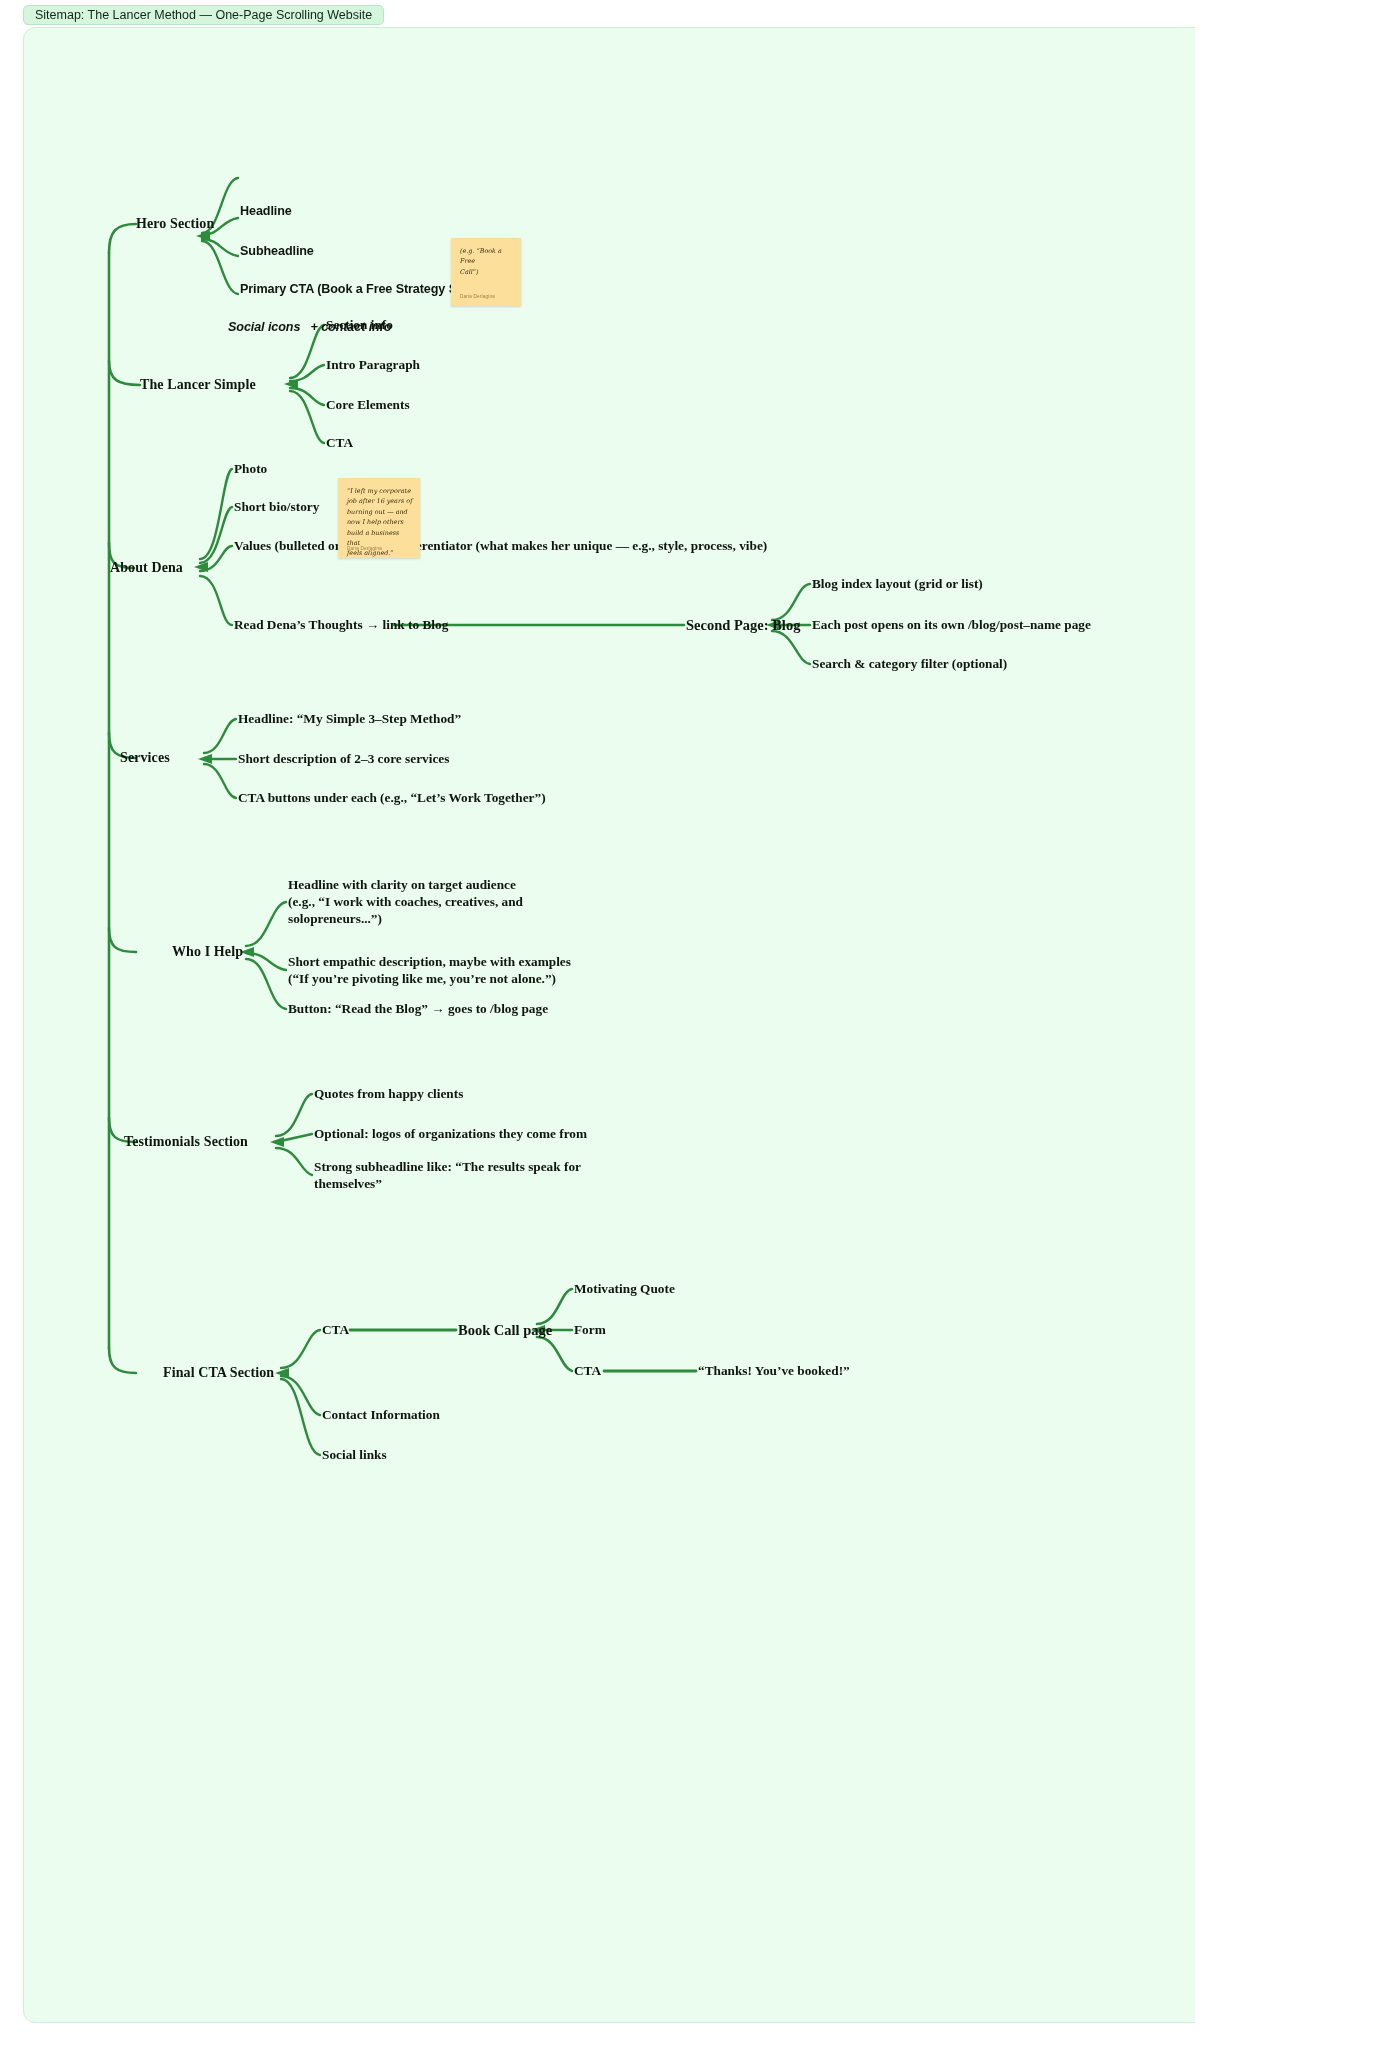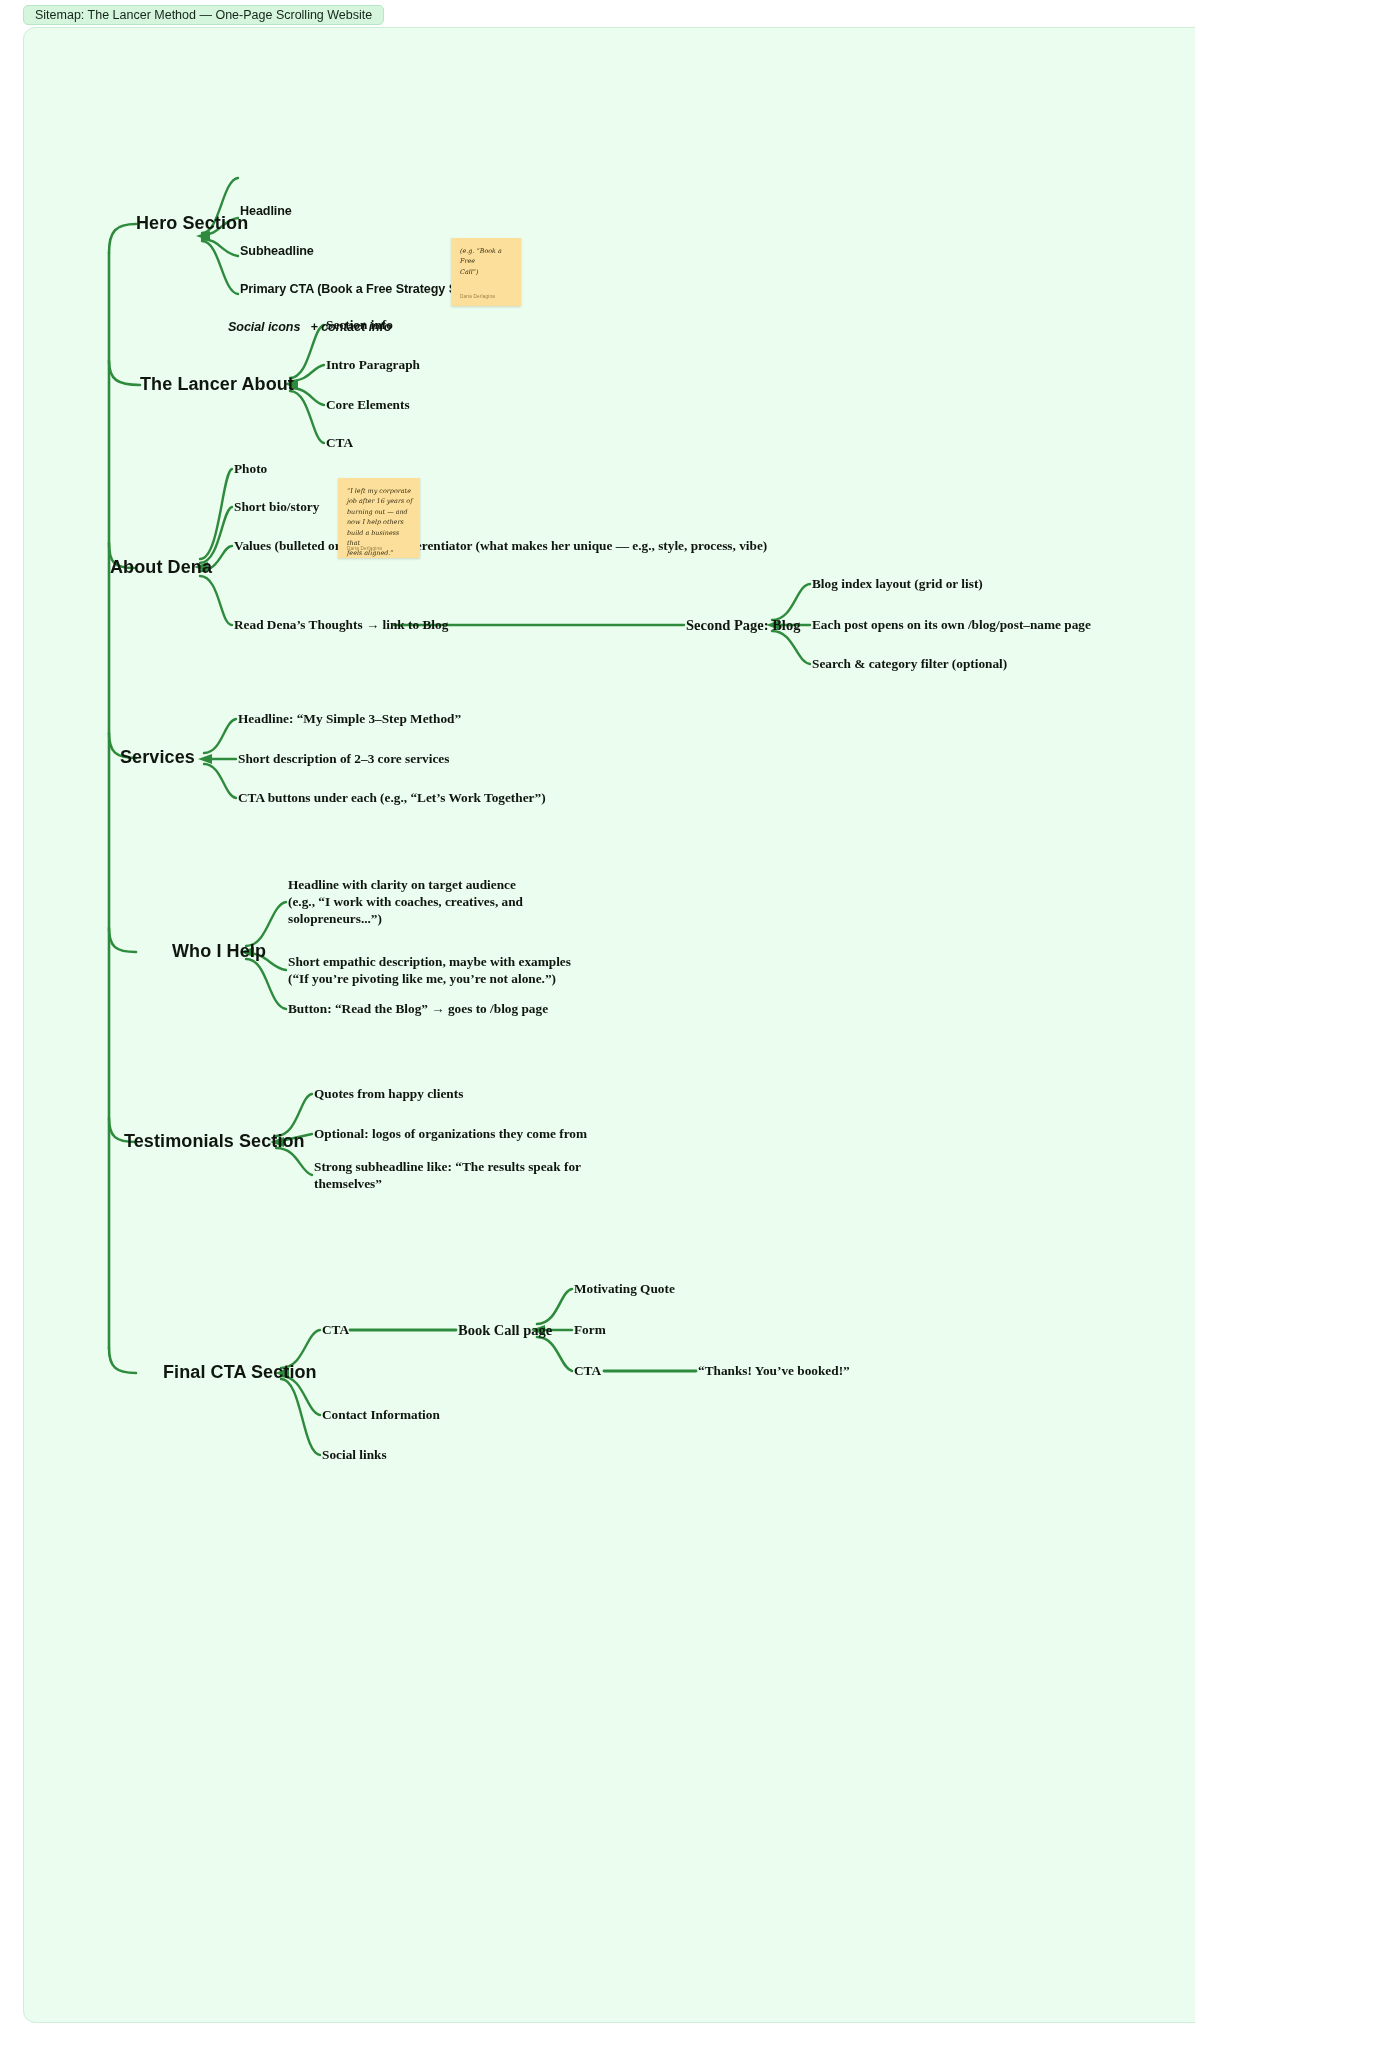--- a/index.html
+++ b/index.html
@@ -44,23 +44,23 @@
   #wires { position: absolute; left: 0; top: 0; width: 1332px; height: 1996px; }
 
   
   .node {
     position: absolute;
     white-space: pre;
     color: #101510;
     line-height: 1.28;
   }
   .main {
-    font-family: Liberation Sans, sans-serif;
-    font-weight: bold;
-    font-size: 18px;
+    font-family: Liberation Serif, serif;
+    font-weight: bold;
+    font-size: 14px;
     letter-spacing: .1px;
   }
   .sub-serif {
     font-family: "Liberation Serif", serif;
     font-weight: bold;
     font-size: 13.3px;
   }
   .sub-sans {
     font-family: "Liberation Sans", sans-serif;
     font-weight: bold;
@@ -210,21 +210,21 @@
     <div class="node sub-sans" style="left:216px; top:190px; transform:translateY(-50%);">Subheadline</div>
     <div class="node sub-sans" style="left:216px; top:228px; transform:translateY(-50%);">Primary CTA (Book a Free Strategy Session)</div>
     <div class="node sub-sans" style="left:204px; top:266px; transform:translateY(-50%);font-style:italic;">Social icons   + contact info</div>
 
     <div class="sticky" style="left:427px; top:210px; width:70px; height:68px;">
       <div class="body">(e.g. “Book a Free
 Call”)</div>
       <div class="author">Daria Derlagina</div>
     </div>
 
-    <div class="node main" style="left:116px; top:357px; transform:translateY(-50%);">The Lancer About</div>
+    <div class="node main" style="left:116px; top:357px; transform:translateY(-50%);">The Lancer Simple</div>
     <div class="node sub-serif" style="left:302px; top:297px; transform:translateY(-50%);">Section info</div>
     <div class="node sub-serif" style="left:302px; top:337px; transform:translateY(-50%);">Intro Paragraph</div>
     <div class="node sub-serif" style="left:302px; top:377px; transform:translateY(-50%);">Core Elements</div>
     <div class="node sub-serif" style="left:302px; top:415px; transform:translateY(-50%);">CTA</div>
 
     <div class="node main" style="left:86px; top:540px; transform:translateY(-50%);">About Dena</div>
     <div class="node sub-serif" style="left:210px; top:441px; transform:translateY(-50%);">Photo</div>
     <div class="node sub-serif" style="left:210px; top:479px; transform:translateY(-50%);">Short bio/story</div>
     <div class="node sub-serif" style="left:210px; top:518px; transform:translateY(-50%);">Values (bulleted or icons) or differentiator (what makes her unique — e.g., style, process, vibe)</div>
     <div class="node sub-serif" style="left:210px; top:597px; transform:translateY(-50%);">Read Dena’s Thoughts → link to Blog</div>

